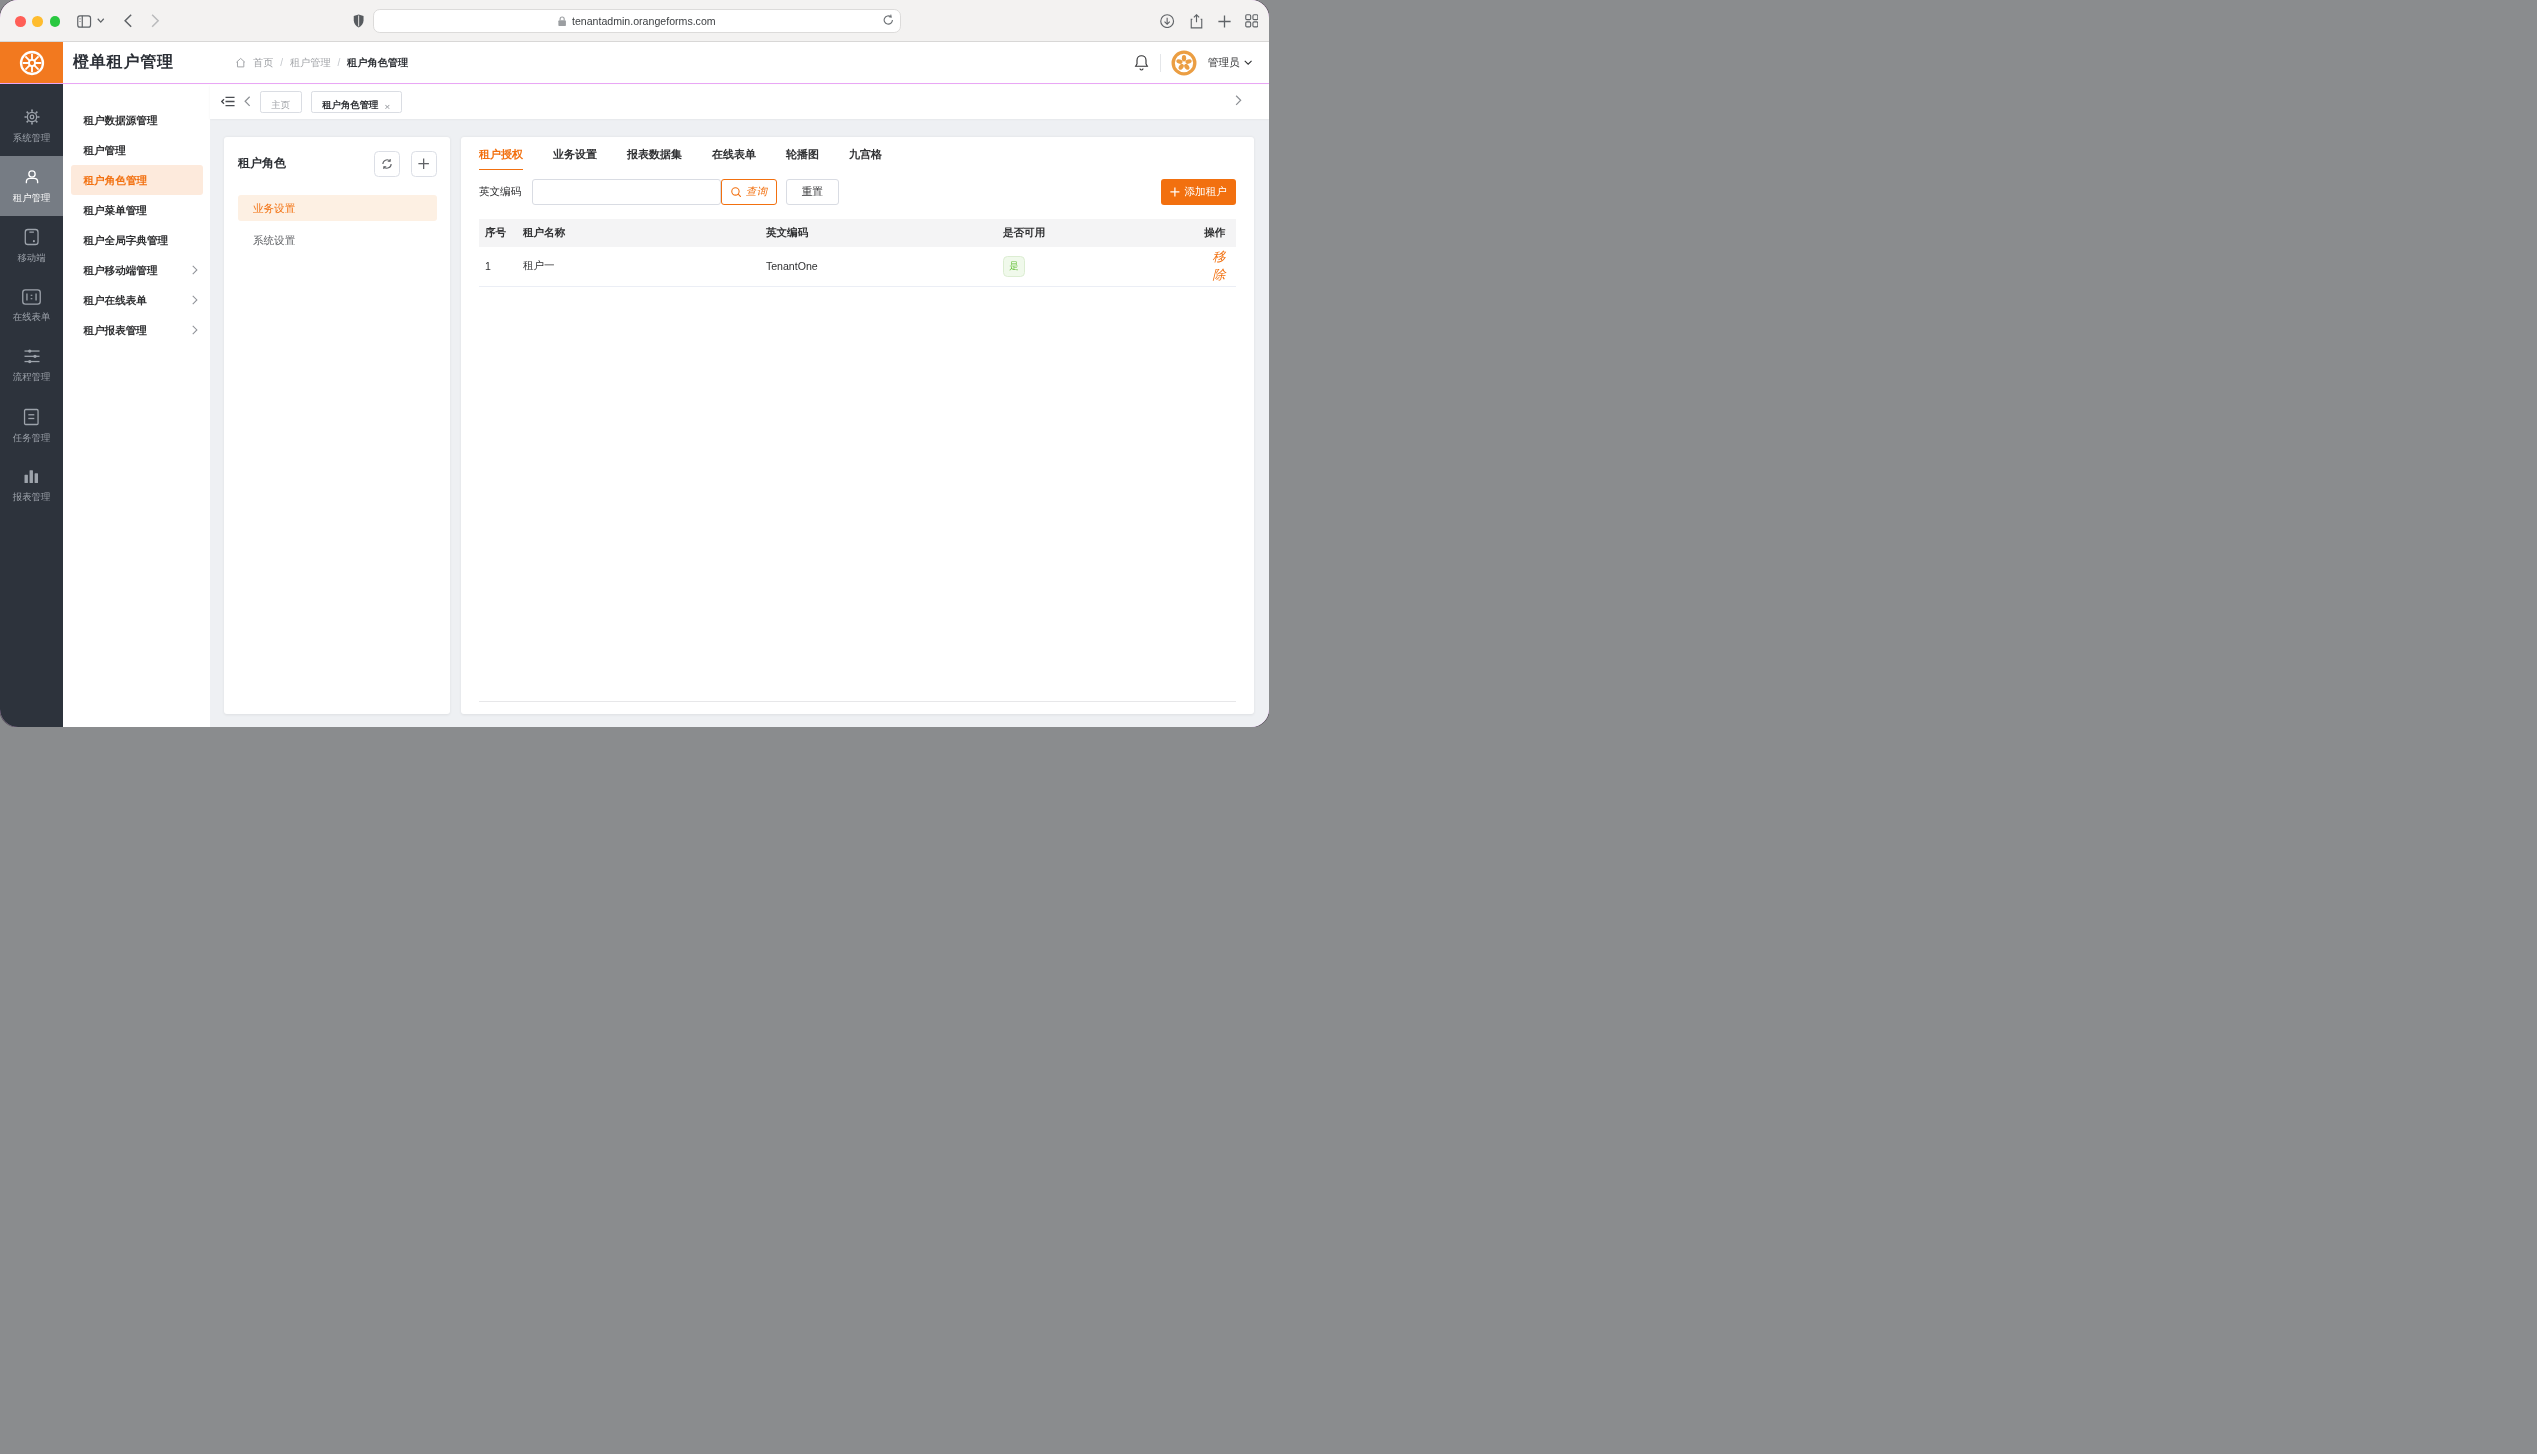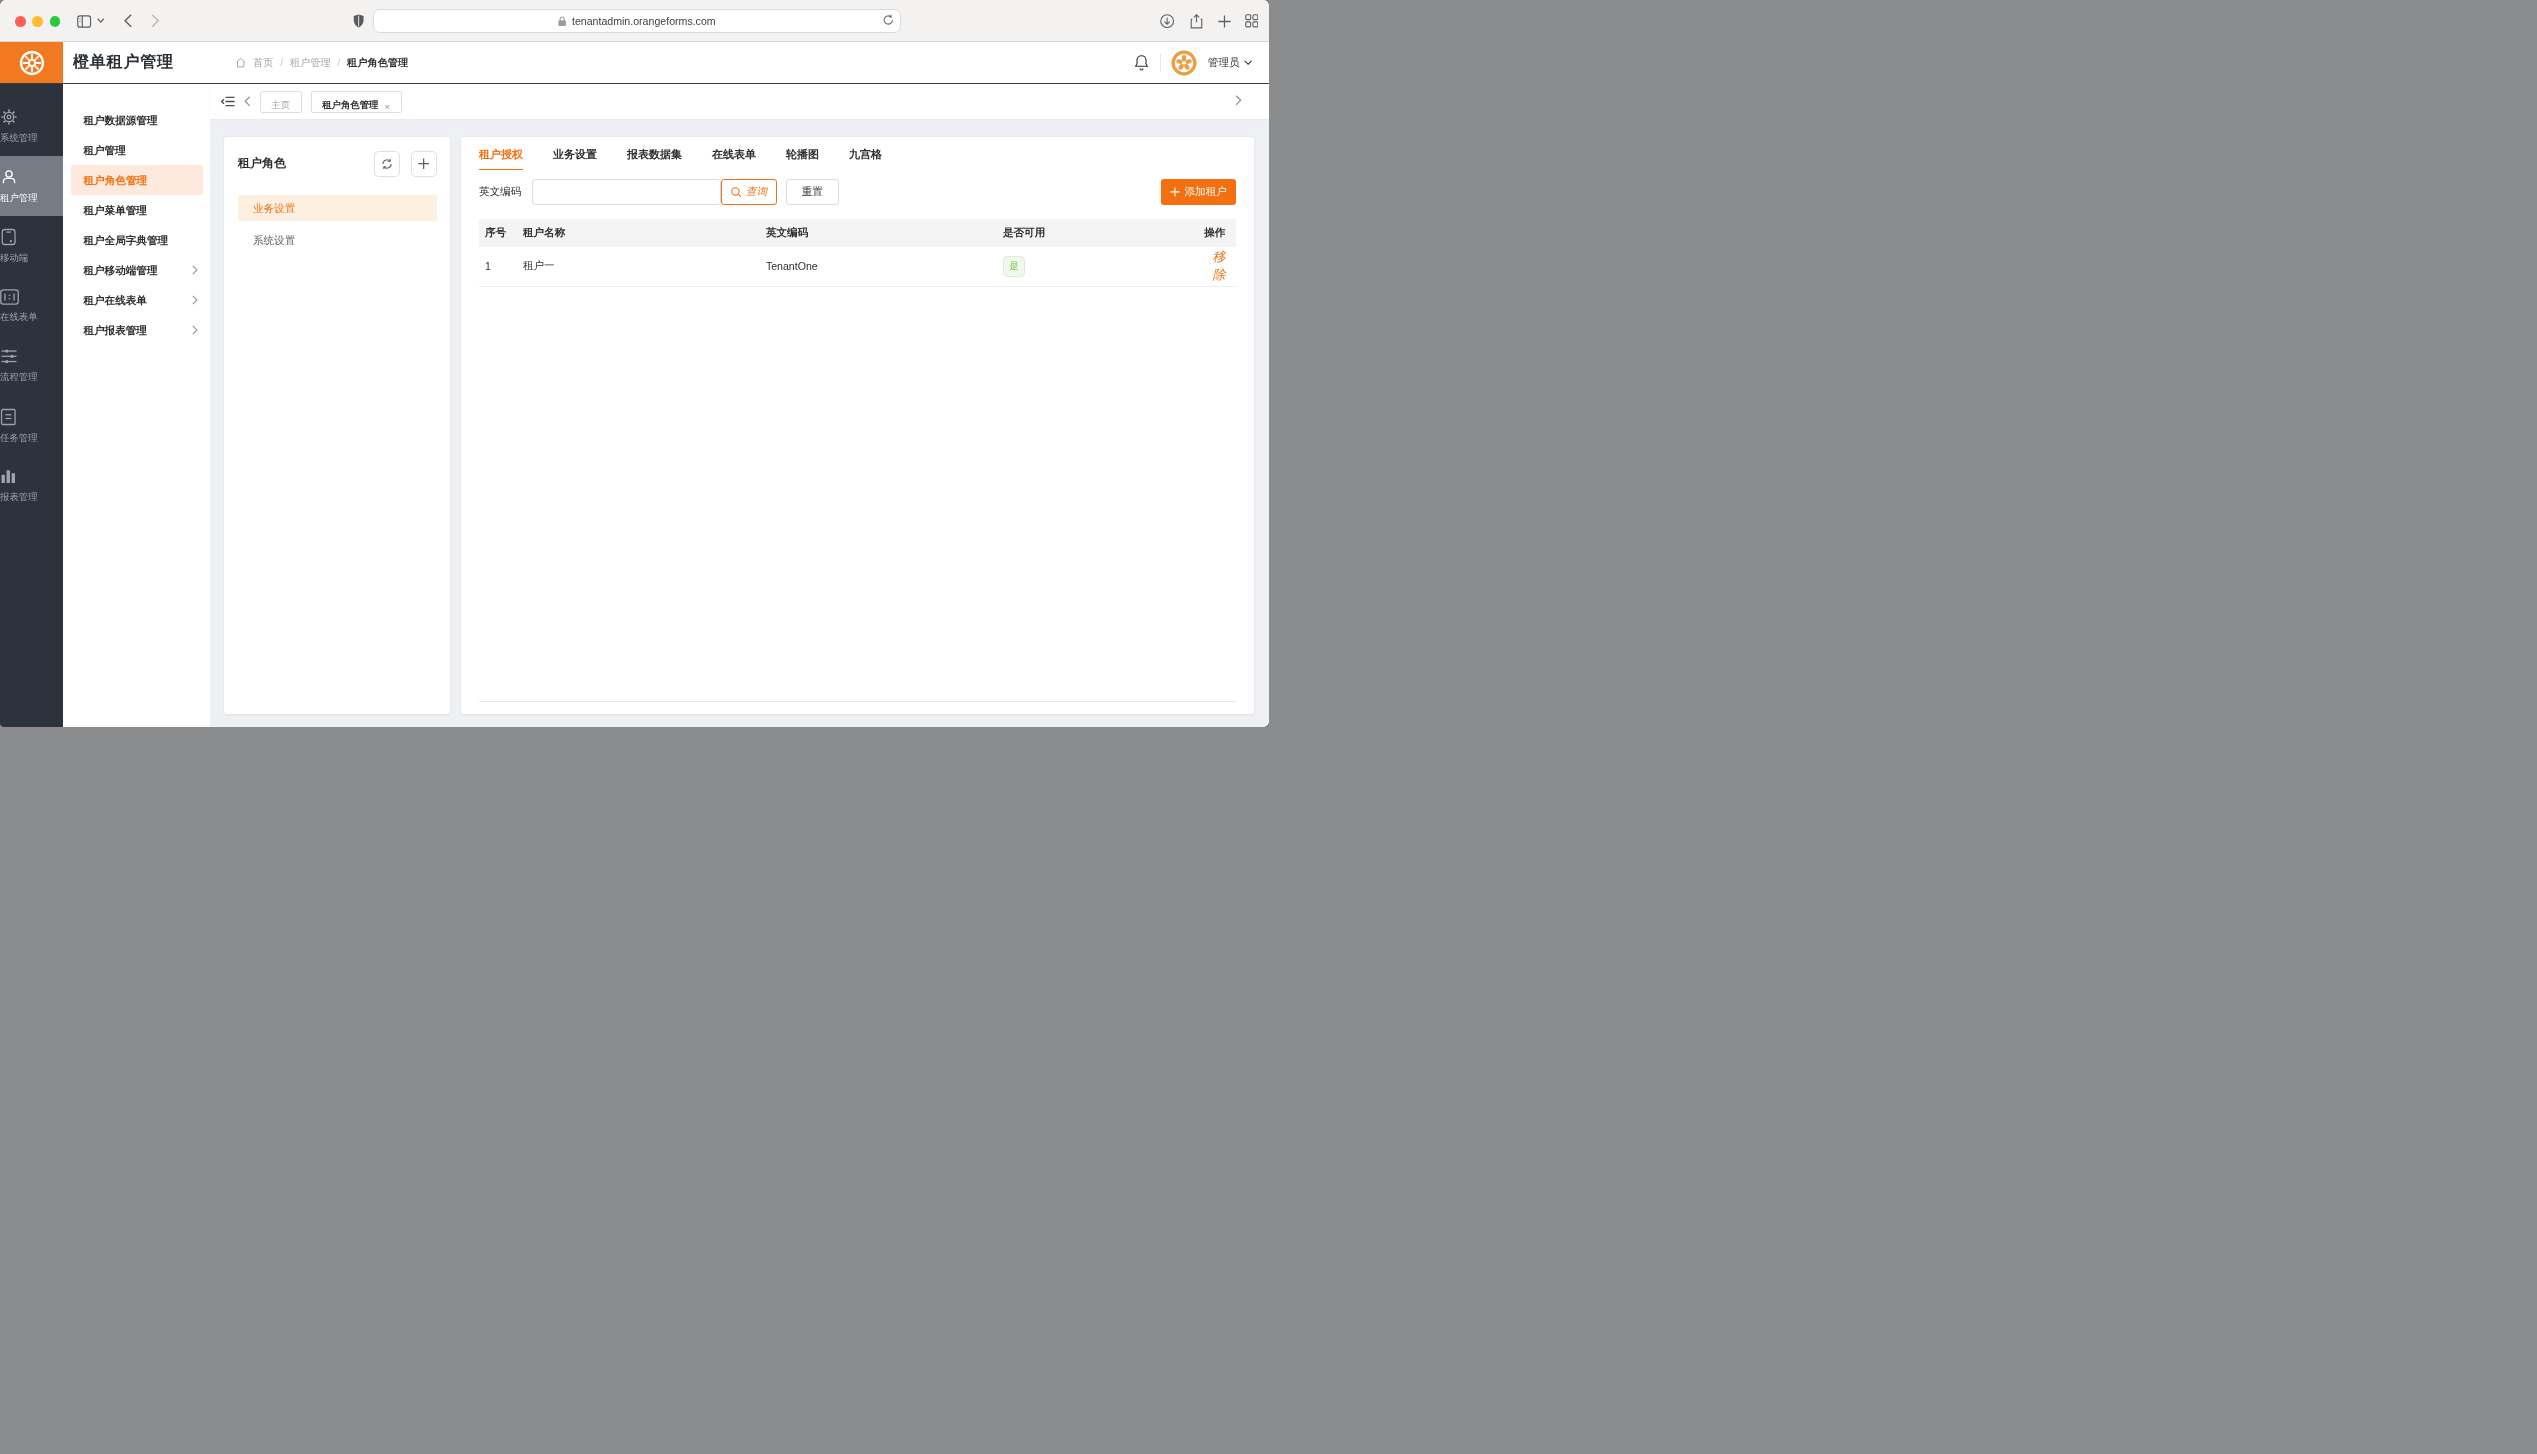--- a/index.html
+++ b/index.html
@@ -1,17 +1,17 @@
 <!DOCTYPE html>
 <html style="font-size:12px"><head>
 <meta charset="utf-8">
 <style>
   * { margin:0; padding:0; box-sizing:border-box; }
   html,body { width:1269px; height:727px; background:#8a8c8e; font-family:"Liberation Sans","DejaVu Sans",sans-serif; }
-  .window { position:relative; width:1269px; height:727px; border-radius:5px; overflow:hidden; background:#404040; box-shadow:0 0 0 0.8px rgba(0,0,0,.35); }
+  .window { position:relative; width:1269px; height:727px; border-radius:18px; overflow:hidden; background:#f0abfc; box-shadow:0 0 0 0.8px rgba(0,0,0,.35); }
 
   
   .chrome { position:absolute; top:0; left:0; right:0; height:42px; background:#f3f2f1; border-bottom:0.8px solid #d8d7d6; }
   .traffic { position:absolute; top:16px; left:15px; display:flex; gap:6.8px; }
   .traffic span { width:10.6px; height:10.6px; border-radius:50%; display:block; }
   .t-red{background:#ff5f57} .t-yellow{background:#febc2e} .t-green{background:#28c840}
   .chrome-icon { position:absolute; top:10.6px; width:21px; height:21px; display:flex; align-items:center; justify-content:center; color:#5f6367; }
   .chrome-icon.dim { color:#b9babc; }
   .urlbar { position:absolute; top:9px; left:373px; width:528px; height:24px; background:#fff; border:0.8px solid #dcdbda; border-radius:6.8px; display:flex; align-items:center; justify-content:center; gap:5.3px; color:#3c3f42; font-size:10.6px; }
   .urlbar .reload { position:absolute; right:6.8px; top:3.8px; color:#6d7175; }
@@ -22,21 +22,21 @@
   .app-title { position:absolute; left:73px; top:0; height:41px; display:flex; align-items:center; font-size:16px; font-weight:bold; color:#2b2f36; letter-spacing:0.8px; }
   .breadcrumb { position:absolute; left:235px; top:0; height:41px; display:flex; align-items:center; gap:6.8px; font-size:10.2px; color:#a2a4a8; }
   .breadcrumb .sep { color:#c4c7cc; }
   .breadcrumb .current { color:#2d3035; font-weight:bold; }
   .header-right { position:absolute; right:16.6px; top:0; height:41px; display:flex; align-items:center; gap:10.6px; }
   .hdr-divider { width:0.8px; height:18px; background:#e4e6e9; }
   .username { font-size:10.6px; color:#303133; display:flex; align-items:center; gap:4.5px; }
 
   
   .icon-sidebar { position:absolute; top:84px; left:0; bottom:0; width:63px; background:#2d333c; padding-top:12px; }
-  .is-item { height:60px; display:flex; flex-direction:column; align-items:flex-start; justify-content:center; gap:6px; color:#9da3ab; cursor:pointer; }
+  .is-item { height:60px; display:flex; flex-direction:column; align-items:center; justify-content:center; gap:6px; color:#9da3ab; cursor:pointer; }
   .is-item .is-label { font-size:9.4px; }
   .is-item.active { background:#767c84; color:#fff; }
 
   
   .menu-panel { position:absolute; top:84px; left:63px; bottom:0; width:148px; background:#fff; border-right:0.8px solid #e8eaed; padding-top:21px; }
   .menu-item { position:relative; height:30px; line-height:30px; padding-left:20.4px; font-size:10.6px; color:#303133; cursor:pointer;font-weight:bold; }
   .menu-item.active { margin:0 7.5px; padding-left:13px; background:#fdeadc; border-radius:3px; color:#f2700f; }
   .menu-item .arrow { position:absolute; right:12px; top:9.8px; color:#909399; }
 
   

